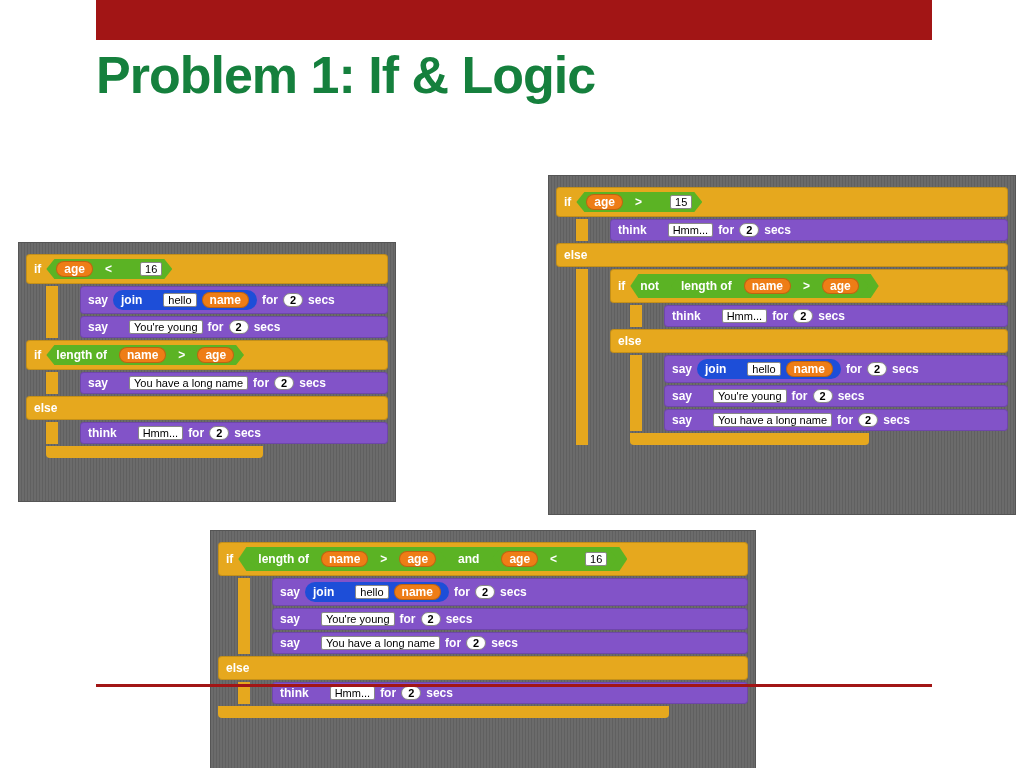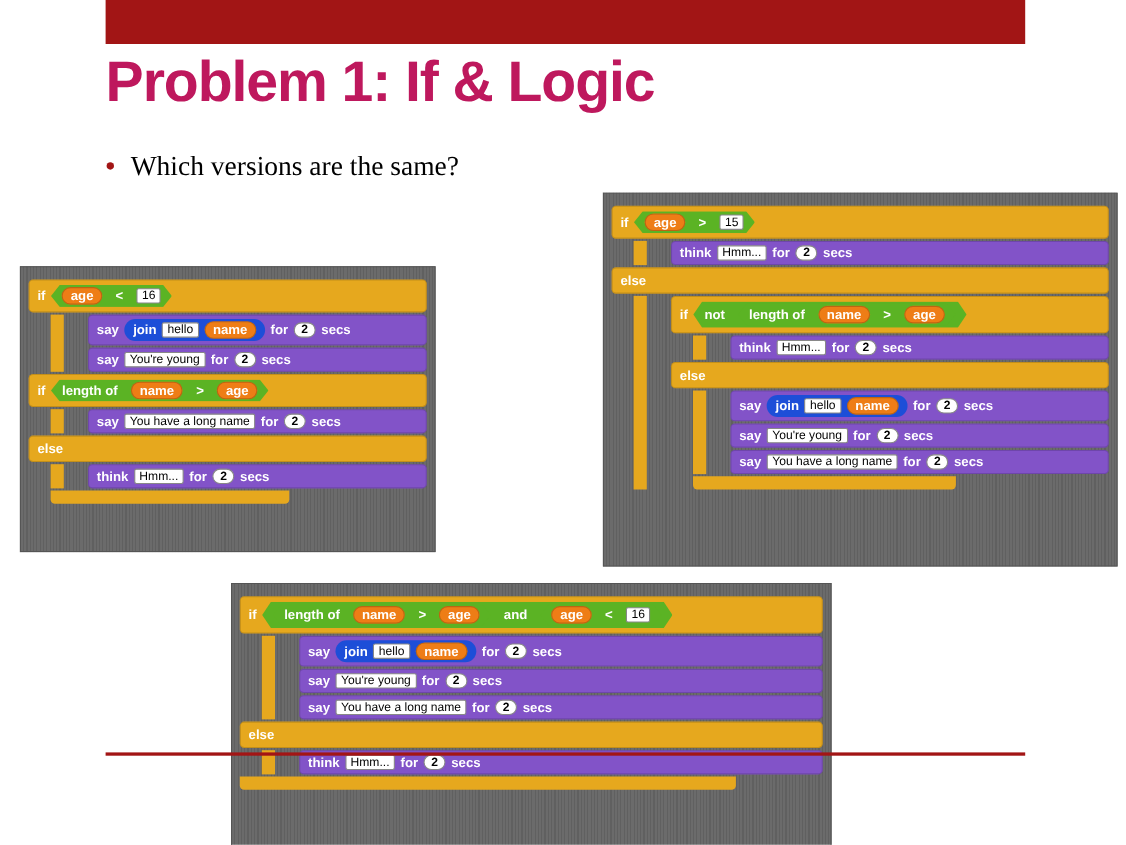--- a/index.html
+++ b/index.html
@@ -20,21 +20,21 @@
     height: 40px;
     background: #a21515;
   }
   .title {
     position: absolute;
     top: 45px;
     left: 96px;
     font-family: 'Arial Black', Arial, sans-serif;
     font-size: 52px;
     font-weight: 900;
-    color: #be185d;
+    color: #15803d;
     letter-spacing: -1px;
   }
   .bullets {
     position: absolute;
     top: 138px;
     left: 96px;
     font-size: 25px;
     color: #000;
     font-family: 'Times New Roman', serif;
   }
@@ -80,36 +80,35 @@
     align-items: center;
     gap: 5px;
     box-shadow: inset 0 0 0 1px rgba(0,0,0,0.15);
   }
   .control { background: #e6a81e; color: #fff; }
   .looks   { background: #8253c8; color: #fff; }
   .ops     { background: #1d4ed8; border-radius: 10px; padding: 2px 8px; display:inline-flex; align-items:center; gap:5px;}
   .hex     { background: #5bb324; padding: 2px 10px; display:inline-flex; align-items:center; gap:12px;
              clip-path: polygon(8px 0, calc(100% - 8px) 0, 100% 50%, calc(100% - 8px) 100%, 8px 100%, 0 50%);}
   .varchip { background: #ee7d16; color:#fff; border-radius: 10px; padding: 1px 8px; display:inline-block; box-shadow: inset 0 0 0 1px rgba(0,0,0,0.2);}
-  .whitebox{ background: #fff; color:#000; font-weight:normal; padding: 0 4px; border-radius: 2px; border:1px solid #888; display:inline-block; font-size:11px;}
+  .whitebox{ background: #fff; color:#000; font-weight:normal; padding: 0 4px; border-radius: 2px; border:1px solid #888; display:inline-block; font-size:11px;margin-left:16px;}
   .numbox  { background: #fff; color:#000; font-weight:bold; padding: 0 6px; border-radius: 10px; border:1px solid #888; display:inline-block; font-size:11px;}
 
   .indent  { margin-left: 20px; border-left: 12px solid #e6a81e; padding-left: 22px; }
   .control-row { padding: 5px 8px; }
   .cap { background:#e6a81e; height:12px; border-radius: 0 0 4px 4px; margin-left:20px; width:60%;}
   .cap-full { background:#e6a81e; height:12px; border-radius: 0 0 4px 4px; width:85%;}
 </style>
 </head>
 <body>
 
 <div class="top-bar"></div>
 <div class="title">Problem 1: If &amp; Logic</div>
 
 <div class="bullets">
-  <div class="bullet"><span class="dot">•</span><span>Which versions are the same?</span></div>
 </div>
 
 <div class="panel panel-a">
   <div class="block control control-row">
     <span>if</span>
     <span class="hex">
       <span class="varchip">age</span>
       <span>&lt;</span>
       <span class="whitebox">16</span>
     </span>

